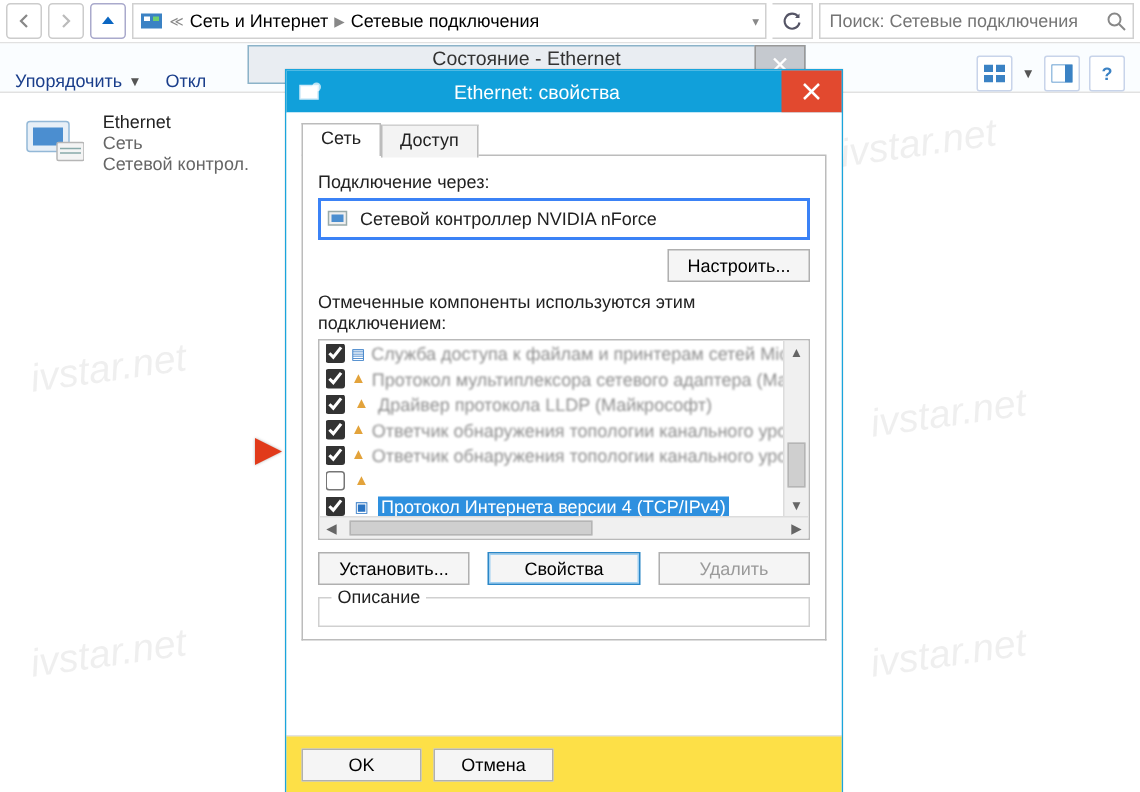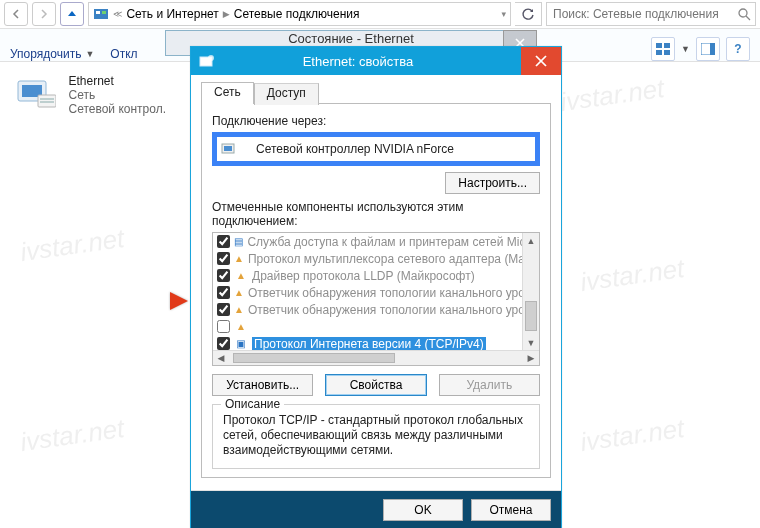--- a/index.html
+++ b/index.html
@@ -135,21 +135,21 @@
   .tab {
     padding:2px 12px; border:1px solid #bcbcbc; border-bottom:none;
     background:#fff; font-size:12px; position:relative; top:1px;
     cursor:pointer;
   }
   .tab.inactive { background:#f3f3f3; top:2px; border-top-color:#d0d0d0;}
   .panel { border:1px solid #bcbcbc; border-top:none; padding:10px 10px 8px 10px; }
 
   .fld-label { font-size:12px; margin-bottom:4px; }
   .connect-box {
-    border:5px solid #3b82f6; height:24px; display:flex; align-items:center; gap:19px;
+    border:2px solid #3b82f6; height:24px; display:flex; align-items:center; gap:6px;
     padding:0 4px; font-size:12px; background:#fff;
   }
   .btn {
     border:1px solid #b0b0b0; background:#f5f5f5; height:22px;
     padding:0 12px; font-size:12px; cursor:pointer;
     display:inline-flex; align-items:center; justify-content:center;
   }
   .btn:disabled, .btn.disabled { color:#9a9a9a; cursor:default; }
   .btn.primary { border-color:#2a87c8; box-shadow:inset 0 0 0 1px #9fd0f2; }
   .row-right { display:flex; justify-content:flex-end; margin-top:6px; }
@@ -190,22 +190,22 @@
 
   .btngroup { display:flex; gap:12px; margin-top:8px; }
   .btngroup .btn { flex:1; }
 
   .desc-frame { margin-top:8px; border:1px solid #d0d0d0; padding:8px 10px 10px 10px; position:relative;}
   .desc-frame .legend { position:absolute; top:-8px; left:8px; background:#fff; padding:0 4px; font-size:12px; }
   .desc-text { font-size:12px; line-height:15px; }
 
   .dlg-actions {
     border-top:1px solid #e2e2e2;
-    background:#0c4a6e;
-    padding:8px 10px; display:flex; justify-content:flex-end; gap:8px;
+    background:#fde047;
+    padding:8px 10px; display:flex; gap:8px;
   }
 
   
   .marker {
     position:absolute; left:170px; top:292px;
     width:0;height:0;
     border-top:9px solid transparent;
     border-bottom:9px solid transparent;
     border-left:18px solid #e13a1a;
     filter: drop-shadow(0 0 1px rgba(0,0,0,0.3));
@@ -442,21 +442,20 @@
       </div>
 
       <div class="btngroup">
         <button class="btn">Установить...</button>
         <button class="btn primary">Свойства</button>
         <button class="btn disabled" disabled="">Удалить</button>
       </div>
 
       <div class="desc-frame">
         <span class="legend">Описание</span>
-        <div class="desc-text">Протокол TCP/IP - стандартный протокол глобальных сетей, обеспечивающий связь между различными взаимодействующими сетями.</div>
       </div>
     </div>
   </div>
 
   <div class="dlg-actions">
     <button class="btn" style="width:80px;">OK</button>
     <button class="btn" style="width:80px;">Отмена</button>
   </div>
 </div>
 

